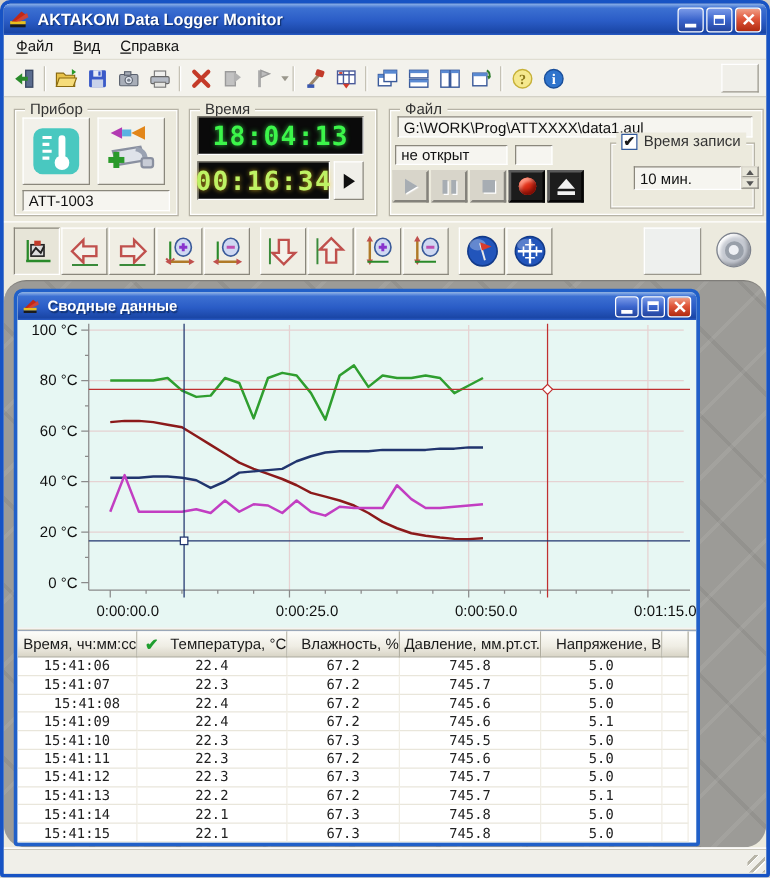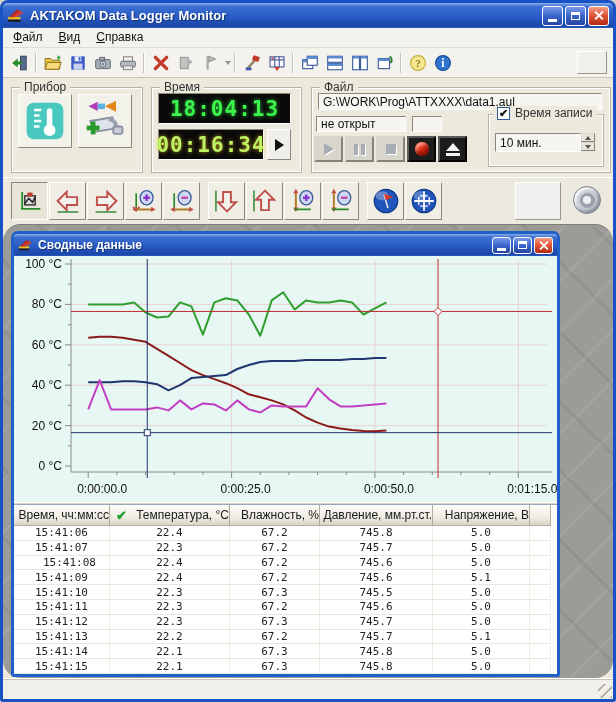--- a/index.html
+++ b/index.html
@@ -284,20 +284,21 @@
             <polygon points="3,4 8,1.5 8,6.5" fill="#b23ab2"></polygon>
             <rect x="8" y="2.5" width="4" height="3" fill="#5ab2e2"></rect>
             <polygon points="12,4 18,1 18,7" fill="#e2861a"></polygon>
             <path d="M4 12 L16 10 L18 16 L6 18 Z" fill="#dfe3ea" stroke="#8a90a0"></path>
             <path d="M14 11 q5 1 4 6" fill="none" stroke="#9aa2b2" stroke-width="2"></path>
             <rect x="16.5" y="15" width="5" height="4" rx="1" fill="#c8ccd6" stroke="#8a90a0"></rect>
             <rect x="2" y="14.5" width="7" height="2.6" fill="#2a9a2a"></rect>
             <rect x="4.2" y="12.3" width="2.6" height="7" fill="#2a9a2a"></rect>
           </svg>
       </button>
+      <div class="sunken" style="position:absolute;left:6px;top:64px;width:118px;height:17px;">ATT-1003</div>
     </div>
 
     <div class="gbox" style="left:148px;top:9px;width:151px;height:86px;">
       <span class="glabel">Время</span>
       <div class="led green" style="position:absolute;left:6px;top:5px;width:133px;height:31px;">18:04:13</div>
       <div class="led yellow" style="position:absolute;left:6px;top:41px;width:106px;height:31px;">00:16:34</div>
       <button class="minibtn" style="left:115px;top:41px;width:24px;height:31px;">
           <span class="tri-r"></span>
         </button>
     </div>
@@ -328,21 +329,21 @@
               <b></b>
               <i></i>
             </span>
           </button>
         </div>
       <div class="gbox" style="left:176px;top:26px;width:116px;height:53px;border-color:#b6b3a6;">
         <span class="glabel" style="display:flex;align-items:center;top:-9px;left:4px;">
           <span class="chk">✔</span>
           <span>Время записи</span>
         </span>
-        <div class="spin" style="left:6px;top:18px;">
+        <div class="spin" style="left:18px;top:18px;">
           <div class="sunken" style="width:86px;height:19px;">10 мин.</div>
           <span class="spinud">
             <span>
                 <i class="ua"></i>
               </span>
             <span>
                 <i class="da"></i>
               </span>
           </span>
         </div>

